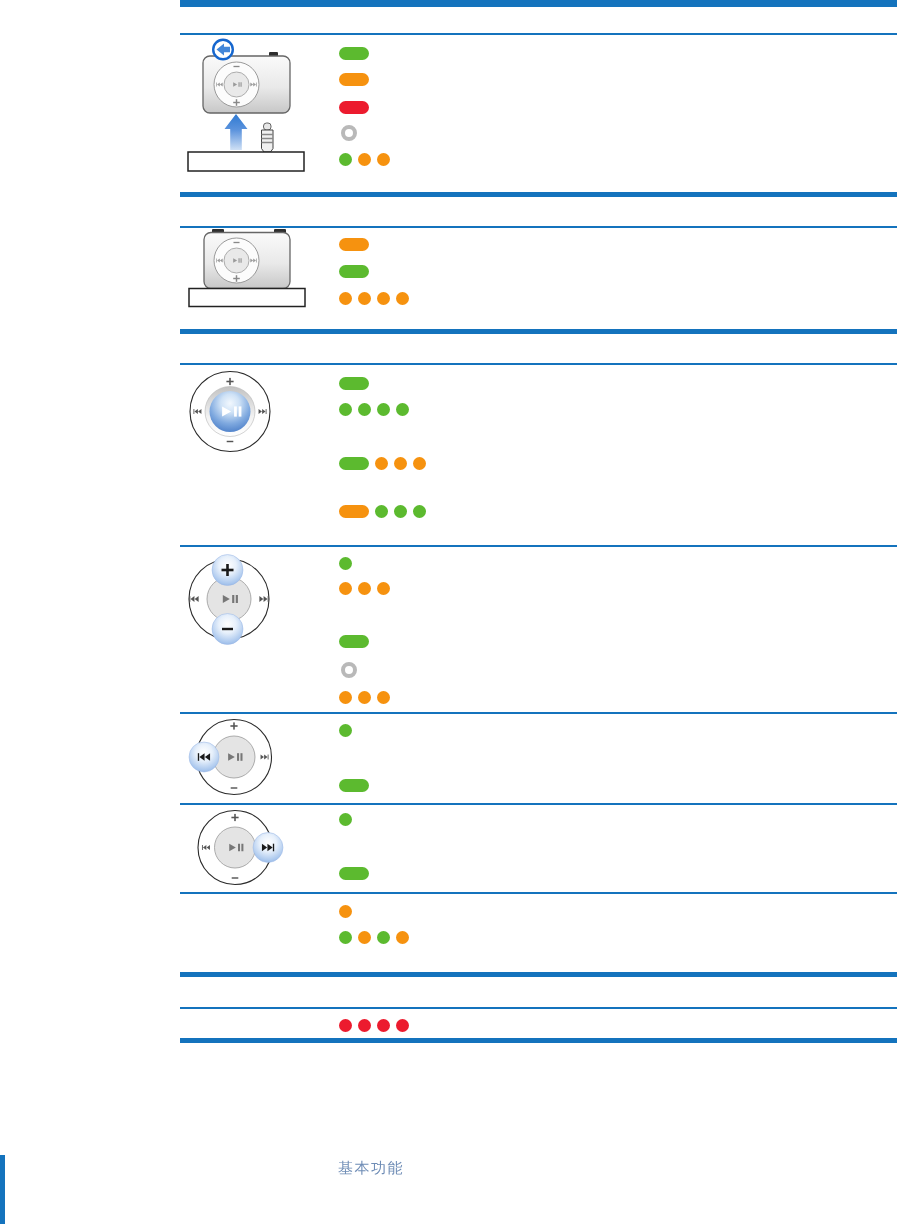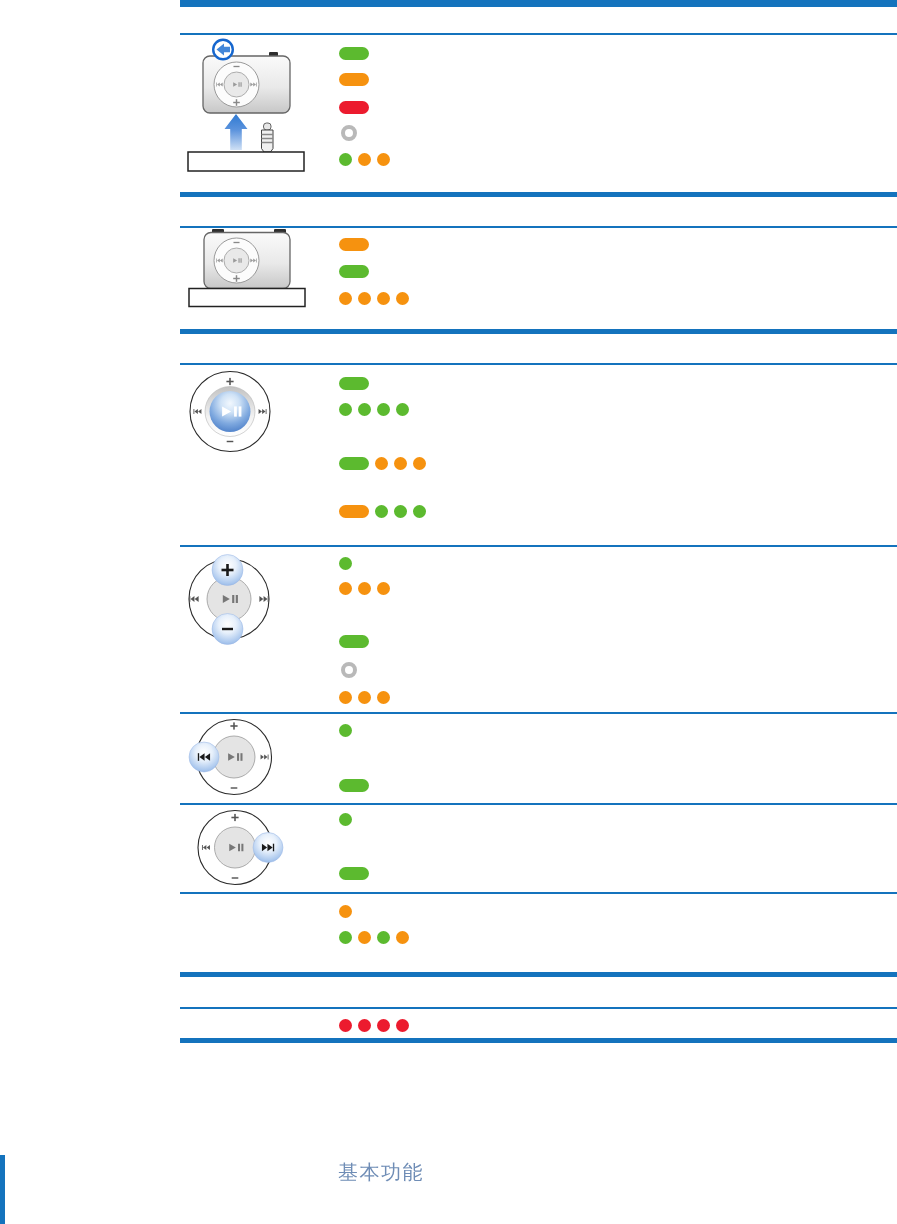--- a/index.html
+++ b/index.html
@@ -16,21 +16,21 @@
 
   .led-group{position:absolute;left:339px;display:flex;gap:6px;align-items:center;}
   .led{display:inline-block;flex:0 0 auto;}
   .led.pill{width:30px;height:13px;border-radius:7px;}
   .led.dot{width:13px;height:13px;border-radius:50%;}
   .led.ring{width:8px;height:8px;border-radius:50%;border:4px solid #B9B9B9;background:#fff;}
 
   .illus{position:absolute;}
 
   #footer-rule{position:absolute;left:0;top:1155px;width:5px;height:69px;background:var(--blue);}
-  #footer-title{position:absolute;left:338px;top:1159px;font-size:20px;letter-spacing:1.5px;color:var(--footer-text);}
+  #footer-title{position:absolute;left:338px;top:1159px;font-size:15px;letter-spacing:1.5px;color:var(--footer-text);}
 </style>
 </head>
 <body>
 
 <svg width="0" height="0" style="position:absolute" aria-hidden="true">
   <defs>
     <linearGradient id="devGrad" x1="0" y1="0" x2="0" y2="1">
       <stop offset="0" stop-color="#fafafa"></stop>
         <stop offset="0.55" stop-color="#e9e9e9"></stop>
         <stop offset="1" stop-color="#c7c7c7"></stop>

